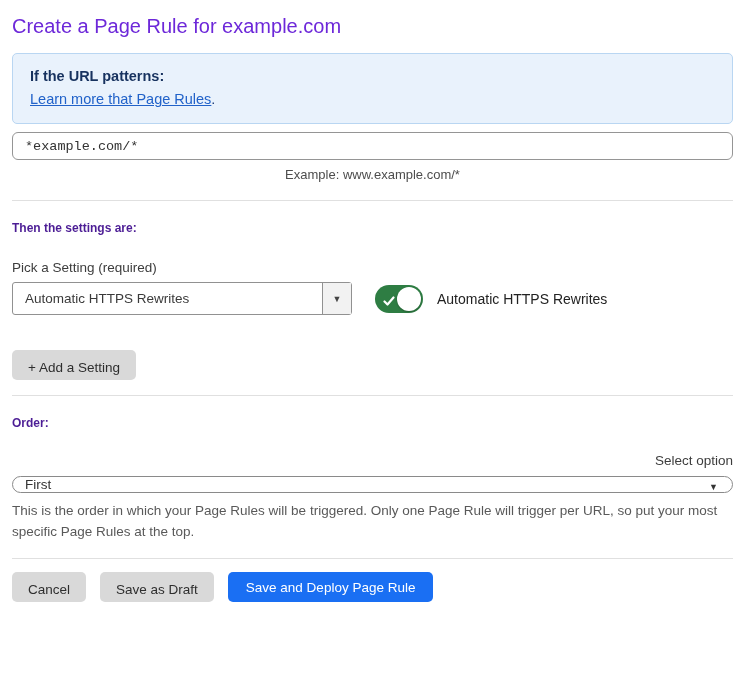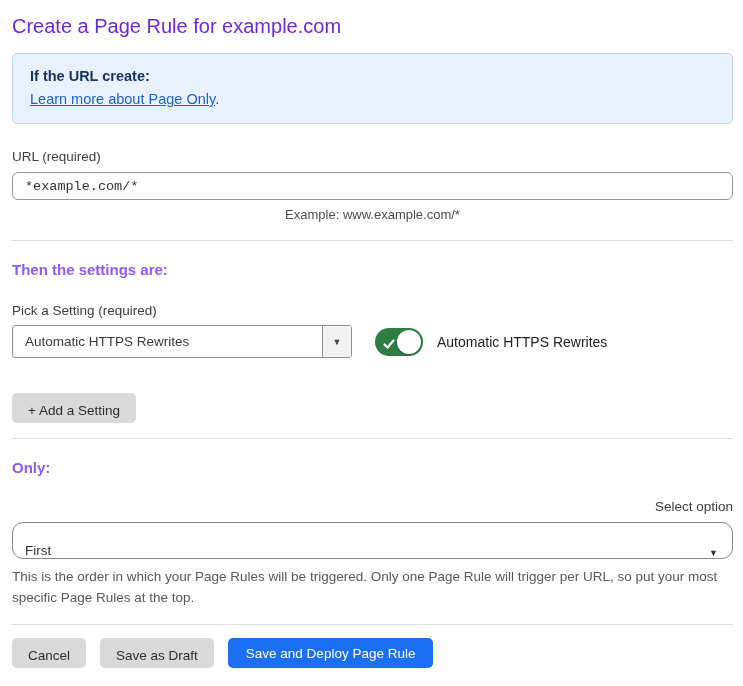--- a/index.html
+++ b/index.html
@@ -59,23 +59,23 @@
   }
 
   hr.divider {
     border: none;
     border-top: 1px solid #e0e0e0;
     margin-top: 18px;
   }
 
   .section-heading {
     margin-top: 20px;
-    font-size: 15px;
+    font-size: 12px;
     font-weight: bold;
-    color: #8b5cf6;
+    color: #4c1d95;
   }
 
   .setting-row {
     margin-top: 7px;
     display: flex;
     align-items: center;
     text-align: right;
   }
   .dropdown {
     width: 340px;
@@ -147,21 +147,21 @@
     padding: 10px 16px;
     cursor: pointer;
   }
   .btn-secondary { background: #d9d9d9; color: #2e2e2e; }
   .btn-primary { background: #1a6ff3; color: #ffffff; padding: 0 18px; }
   .add-btn { margin-top: 35px; }
 
   .select {
     margin-top: 8px;
     width: 100%;
-    height: 37px;
+    height: 17px;
     border: 1px solid #8a8a8a;
     border-radius: 11px;
     background: #ffffff;
     display: flex;
     align-items: flex-end;
     justify-content: space-between;
     padding: 0 14px 0 12px;
     font-size: 13.5px;
     color: #333333;
     cursor: pointer;
@@ -183,25 +183,24 @@
   }
 </style>
 </head>
 <body>
 
 <div class="container">
 
   <h1 class="page-title">Create a Page Rule for example.com</h1>
 
   <div class="info-box">
-    <div class="info-heading">If the URL create:</div>
-    <div class="info-link-line"><a class="info-link">Learn more about Page Only</a><span class="link-suffix">.</span></div>
-  </div>
-
-  <label class="field-label">URL (required)</label>
+    <div class="info-heading">If the URL patterns:</div>
+    <div class="info-link-line"><a class="info-link">Learn more that Page Rules</a><span class="link-suffix">.</span></div>
+  </div>
+
   <input class="text-input" type="text" value="*example.com/*" style="">
   <div class="helper">Example: www.example.com/*</div>
 
   <hr class="divider">
 
   <h2 class="section-heading">Then the settings are:</h2>
 
   <label class="field-label">Pick a Setting (required)</label>
 
   <div class="setting-row">
@@ -219,21 +218,21 @@
       </span>
       <span class="knob"></span>
     </div>
     <span class="toggle-label">Automatic HTTPS Rewrites</span>
   </div>
 
   <button class="btn btn-secondary add-btn">+ Add a Setting</button>
 
   <hr class="divider" style="margin-top:15px;">
 
-  <h2 class="section-heading">Only:</h2>
+  <h2 class="section-heading">Order:</h2>
 
   <label class="field-label" style="margin-top:23px;text-align:right;">Select option</label>
 
   <div class="select">
     <span>First</span>
     <span class="chevron">▼</span>
   </div>
 
   <p class="helper-long">This is the order in which your Page Rules will be triggered. Only one Page Rule will trigger per URL, so put your most specific Page Rules at the top.</p>
 

